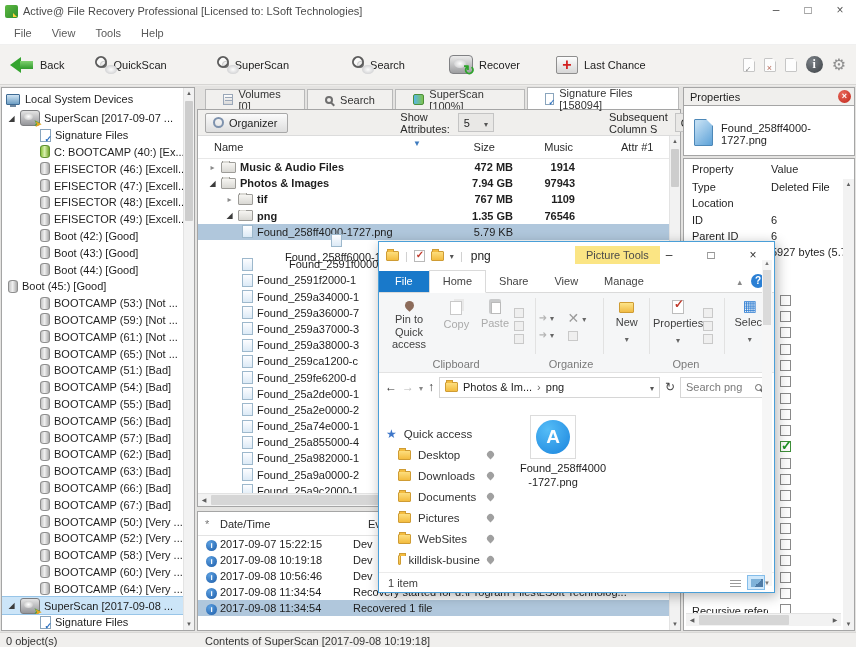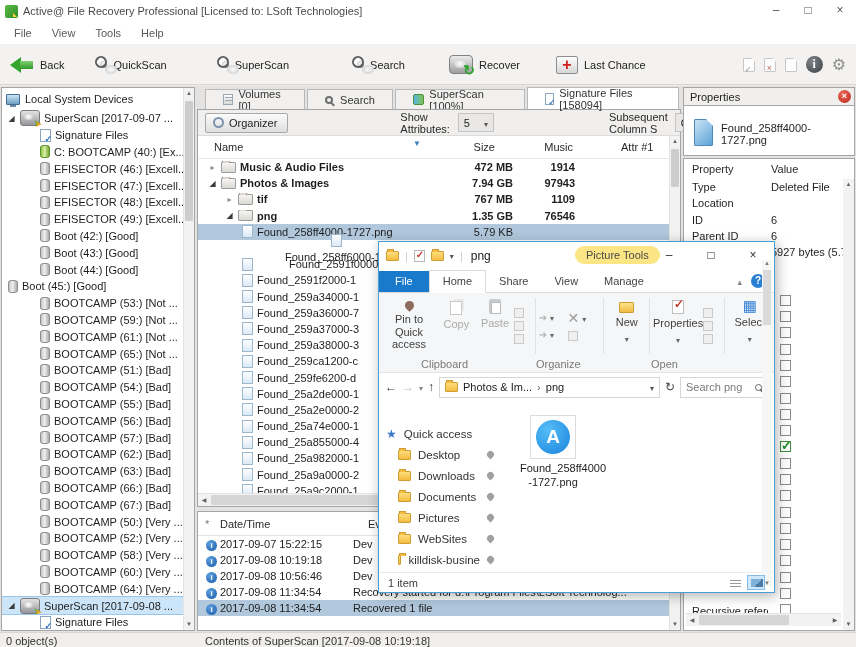--- a/index.html
+++ b/index.html
@@ -150,21 +150,21 @@
   .explorer { position:absolute; left:378px; top:241px; width:397px; height:352px; background:#fff; border:1px solid #4a9fd8; box-shadow:2px 3px 12px rgba(0,0,0,.3); z-index:10; display:flex; flex-direction:column; }
   .ex-titlebar { height:28px; display:flex; align-items:center; padding-left:7px; position:relative; flex:none; }
   .qat { display:flex; align-items:center; gap:6px; }
   .qat-sep { color:#ccc; }
   .i-folderY { width:13px; height:10px; background:linear-gradient(#fdde7e,#f3bc3f); border:1px solid #cf9c34; border-radius:1px; position:relative; }
   .i-folderY::before { content:""; position:absolute; left:0; top:-3px; width:5px; height:2px; background:#f3bc3f; border:1px solid #cf9c34; border-bottom:none; }
   .i-checkdoc { width:11px; height:12px; background:#fff; border:1px solid #b9b9b9; position:relative; }
   .i-checkdoc::after { content:"✓"; position:absolute; left:1px; top:-2px; color:#c0392b; font-size:10px; font-weight:bold; }
   .qat-caret { font-size:8px; color:#555; }
   .ex-title { margin-left:8px; font-size:12px; color:#222; }
-  .ex-tools-label { position:absolute; left:196px; top:4px; background:#fbe584; color:#4a4a4a; padding:3px 11px; font-size:11px;border-radius:9px; }
+  .ex-tools-label { position:absolute; left:196px; top:4px; background:#fbe584; color:#4a4a4a; padding:3px 11px; font-size:11px; }
   .ex-controls { margin-left:auto; display:flex; }
   .ex-wbtn { width:42px; height:28px; text-align:center; line-height:27px; color:#333; font-size:12px; }
   .ex-tabs { height:23px; display:flex; align-items:flex-end; border-bottom:1px solid #dadada; flex:none; }
   .ex-tab { padding:4px 13px 5px; color:#444; }
   .ex-tab.file { background:#1979ca; color:#fff; padding:4px 16px 5px; }
   .ex-tab.active { background:#fff; border:1px solid #dadada; border-bottom:1px solid #fff; margin-bottom:-1px; }
   .ex-tabs-right { margin-left:auto; display:flex; align-items:center; gap:9px; padding-right:9px; padding-bottom:4px; }
   .gl-chevup::before { content:"▴"; color:#888; font-size:9px; }
   .ic-help { width:14px; height:14px; border-radius:50%; background:#2a7fd4; color:#fff; font-size:10px; font-weight:bold; text-align:center; line-height:14px; }
   .ex-ribbon { height:64px; background:#f5f6f7; display:flex; align-items:stretch; padding:3px 2px 1px; flex:none; }
@@ -180,21 +180,21 @@
   .ic-pin { width:9px; height:9px; background:#8c6b5a; border-radius:50% 50% 50% 0; transform:rotate(-45deg); margin-top:2px; }
   .ic-copy { width:12px; height:14px; background:#fff; border:1px solid #c9c9c9; box-shadow:3px -3px 0 -1px #e9e9e9; margin-top:2px; }
   .ic-paste { width:12px; height:15px; background:#c9cacb; border-radius:2px; position:relative; }
   .ic-paste::after { content:""; position:absolute; left:2px; top:3px; width:8px; height:10px; background:#fff; border:1px solid #bbb; }
   .ic-del { color:#9b9b9b; font-size:14px; line-height:13px; }
   .ic-newfolder { width:15px; height:11px; background:linear-gradient(#fde489,#f0bb45); border:1px solid #cf9c34; border-radius:1px; margin-top:3px; }
   .ic-propdoc { width:12px; height:14px; background:#fff; border:1px solid #bdbdbd; position:relative; margin-top:1px; }
   .ic-propdoc::after { content:"✓"; position:absolute; left:1px; top:-3px; color:#c0392b; font-size:12px; font-weight:bold; }
   .ic-select { color:#2b7cd3; font-size:15px; line-height:14px; }
   .ex-grouplabels { height:16px; background:#f5f6f7; border-bottom:1px solid #e3e3e3; position:relative; color:#7a7a7a; flex:none; }
-  .gl { position:absolute; width:70px; top:1px; }
+  .gl { position:absolute; width:70px; text-align:center; top:1px; }
   .gl1 { left:42px; } .gl2 { left:157px; } .gl3 { left:272px; }
   .ex-address { height:28px; display:flex; align-items:center; gap:5px; padding:0 6px; flex:none; }
   .nav-gl { font-size:12px; color:#333; } .nav-gl.dim { color:#b8b8b8; } .nav-gl.sm::before{ content:"▾"; font-size:8px; color:#888; }
   .ex-crumb { flex:1; height:21px; border:1px solid #d6d6d6; display:flex; align-items:center; gap:5px; padding:0 5px; color:#222; }
   .crumb-sep::before { content:"›"; color:#666; }
   .crumb-caret { margin-left:auto; }
   .ex-refresh { color:#444; font-size:12px; }
   .ex-search { width:88px; height:21px; border:1px solid #d6d6d6; display:flex; align-items:center; padding:0 5px; color:#7a7a7a; }
   .mag { margin-left:auto; width:7px; height:7px; border:1.5px solid #666; border-radius:50%; position:relative; }
   .mag::after { content:""; position:absolute; right:-3px; bottom:-2px; width:4px; height:1.5px; background:#666; transform:rotate(45deg); }

